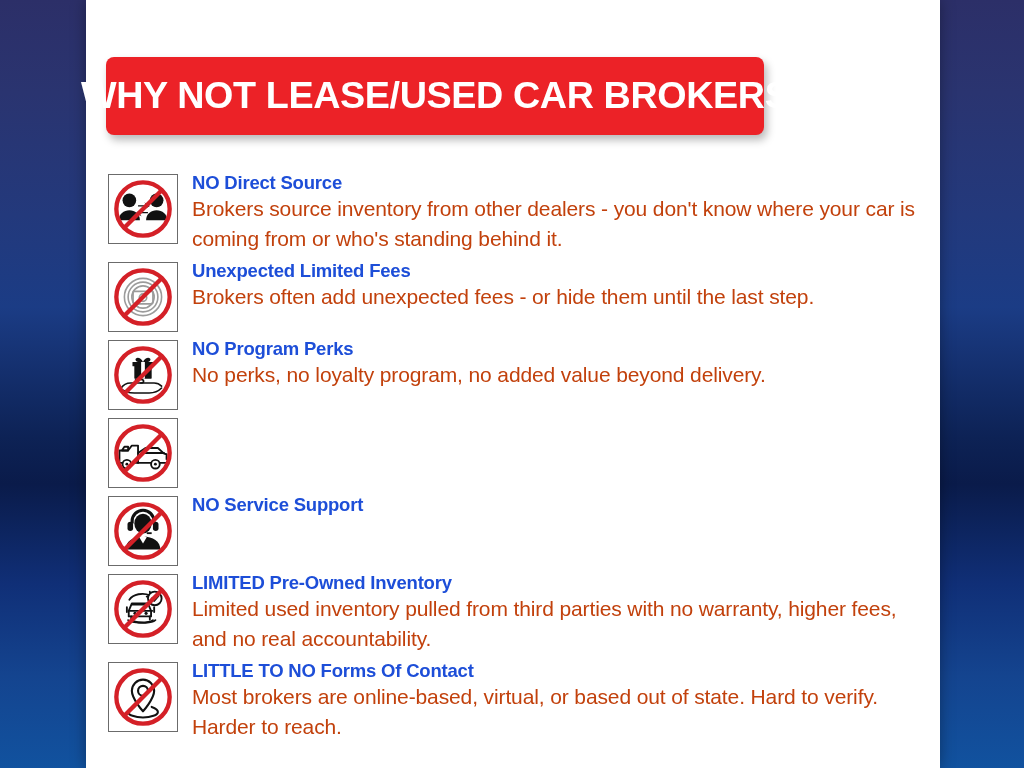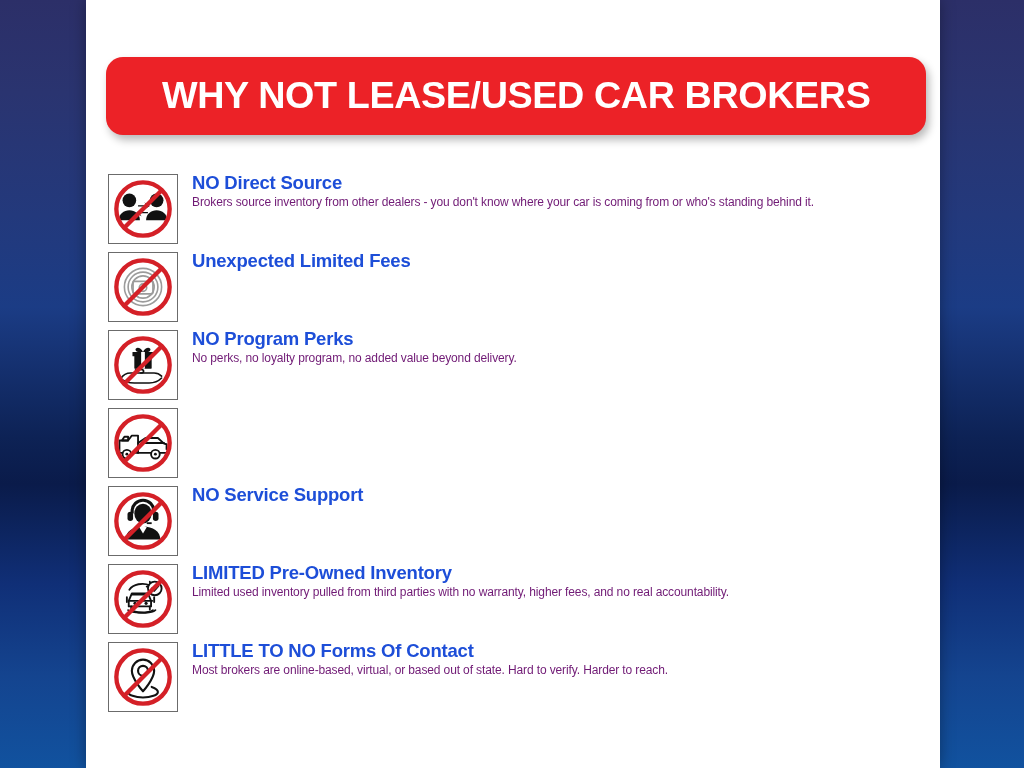--- a/index.html
+++ b/index.html
@@ -38,24 +38,24 @@
     height: 768px;
     background: #ffffff;
     box-shadow: 0 0 14px rgba(0,0,0,0.35);
   }
 
   
   .banner {
     position: absolute;
     left: 20px;
     top: 57px;
-    width: 820px;
+    width: 658px;
     height: 78px;
     background: #ec2227;
-    border-radius: 17px;
+    border-radius: 8px;
     box-shadow: 3px 5px 9px rgba(0,0,0,0.28);
     display: flex;
     align-items: center;
     justify-content: center;
   }
   .banner-title {
     color: #ffffff;
     font-size: 37px;
     font-weight: bold;
     letter-spacing: -0.4px;
@@ -97,22 +97,22 @@
   .item-title {
     color: #1d4ed8;
     font-size: 18.5px;
     font-weight: bold;
     letter-spacing: -0.2px;
     line-height: 1.15;
     margin: 0 0 1px 0;
     white-space: nowrap;
   }
   .item-desc {
-    color: #701a75;
-    font-size: 12px;
+    color: #c2410c;
+    font-size: 21px;
     line-height: 1.42;
     margin: 0;
     max-width: 730px;
     letter-spacing: -0.12px;
   }
 </style>
 </head>
 <body>
 
 <div id="page">
@@ -154,20 +154,21 @@
               <circle cx="50" cy="50" r="18"></circle>
               <rect x="34" y="41" width="32" height="20" rx="2"></rect>
               <circle cx="50" cy="51" r="6"></circle>
             </g>
             <circle cx="50" cy="50" r="43" fill="none" stroke="#d42027" stroke-width="7"></circle>
             <line x1="19" y1="81" x2="81" y2="19" stroke="#d42027" stroke-width="7"></line>
           </svg>
         </div>
         <div class="texts">
           <div class="item-title">Unexpected Limited Fees</div>
+          <div class="item-desc">Brokers often add unexpected fees - or hide them until the last step.</div>
         </div>
       </div>
 
       <div class="row">
         <div class="icon-box">
           <svg width="62" height="62" viewBox="0 0 100 100">
             <g fill="#111">
               <rect x="36" y="34" width="28" height="22" rx="1"></rect>
               <rect x="33" y="29" width="34" height="7" rx="1"></rect>
               <path d="M50 29c-4-9-13-8-12-3 1 4 7 4 12 3zm0 0c4-9 13-8 12-3-1 4-7 4-12 3z"></path>

